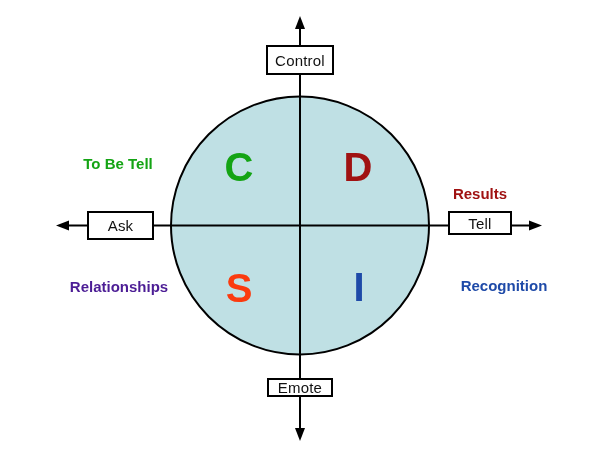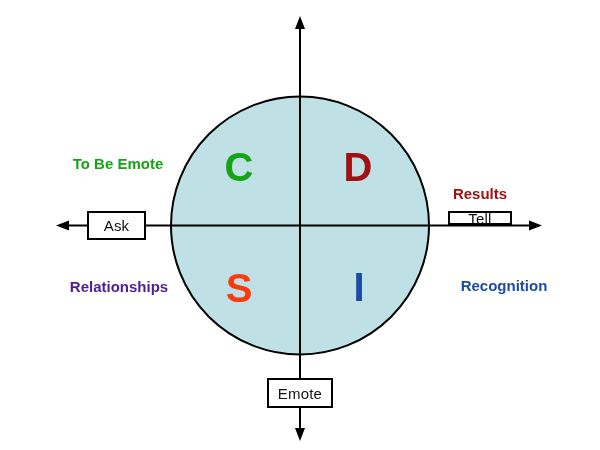--- a/index.html
+++ b/index.html
@@ -7,23 +7,23 @@
     position:relative;width:600px;height:450px;background:#FFFFFF;overflow:hidden;
     font-family:"Liberation Sans","DejaVu Sans",sans-serif;
   }
   .stage svg{position:absolute;left:0;top:0;}
   .axis-box{
     position:absolute;display:flex;align-items:center;justify-content:center;
     background:#FFFFFF;border:2px solid #000;box-sizing:border-box;
     font-size:15px;color:#111;letter-spacing:0.2px;
   }
   .box-control{left:266px;top:45px;width:68px;height:30px;}
-  .box-ask{left:87px;top:211px;width:59px;height:29px;}
-  .box-tell{left:448px;top:211px;width:64px;height:14px;}
-  .box-emote{left:267px;top:378px;width:66px;height:30px;}
+  .box-ask{left:87px;top:211px;width:67px;height:29px;}
+  .box-tell{left:448px;top:211px;width:64px;height:24px;}
+  .box-emote{left:267px;top:378px;width:66px;height:19px;}
   .q-letter{
     position:absolute;transform:translate(-50%,-50%);
     font-size:40px;font-weight:bold;line-height:1;
   }
   .letter-c{left:239px;top:167px;}
   .letter-d{left:358px;top:167px;}
   .letter-s{left:239px;top:288px;}
   .letter-i{left:359px;top:287px;}
   .q-label{
     position:absolute;transform:translate(-50%,-50%);
@@ -46,33 +46,36 @@
     <line x1="300" y1="24" x2="300" y2="434" stroke="#000" stroke-width="2"></line>
 
     <line x1="63" y1="225.5" x2="535" y2="225.5" stroke="#000" stroke-width="2"></line>
 
     <polygon points="300,16 295,29 305,29" fill="#000"></polygon>
     <polygon points="300,441 295,428 305,428" fill="#000"></polygon>
     <polygon points="56,225.5 69,220.5 69,230.5" fill="#000"></polygon>
     <polygon points="542,225.5 529,220.5 529,230.5" fill="#000"></polygon>
   </svg>
 
+  <div class="axis-box box-control">
+    <span>Control</span>
+  </div>
   <div class="axis-box box-ask">
     <span>Ask</span>
   </div>
   <div class="axis-box box-tell">
     <span>Tell</span>
   </div>
   <div class="axis-box box-emote">
     <span>Emote</span>
   </div>
 
   <div class="q-letter letter-c" style="color: rgb(20, 164, 20);">C</div>
   <div class="q-letter letter-d" style="color: rgb(160, 18, 18);">D</div>
   <div class="q-letter letter-s" style="color: rgb(251, 59, 15);">S</div>
   <div class="q-letter letter-i" style="color: rgb(30, 74, 168);">I</div>
 
-  <div class="q-label label-tl" style="color: rgb(20, 164, 20);">To Be Emote</div>
+  <div class="q-label label-tl" style="color: rgb(20, 164, 20);">To Be Tell</div>
   <div class="q-label label-tr" style="color: rgb(160, 18, 18);">Results</div>
   <div class="q-label label-bl" style="color: #4c1d95;">Relationships</div>
   <div class="q-label label-br" style="color: rgb(30, 74, 168); padding-left: 40px;">Recognition</div>
 
 </div>
 
 </body></html>

